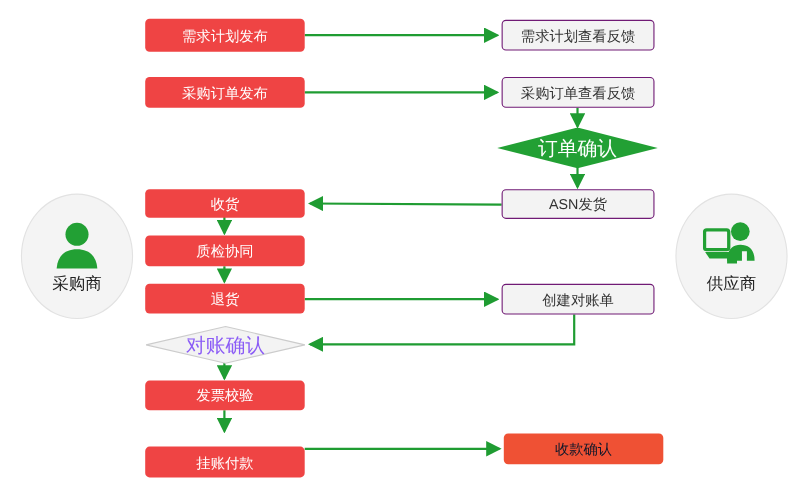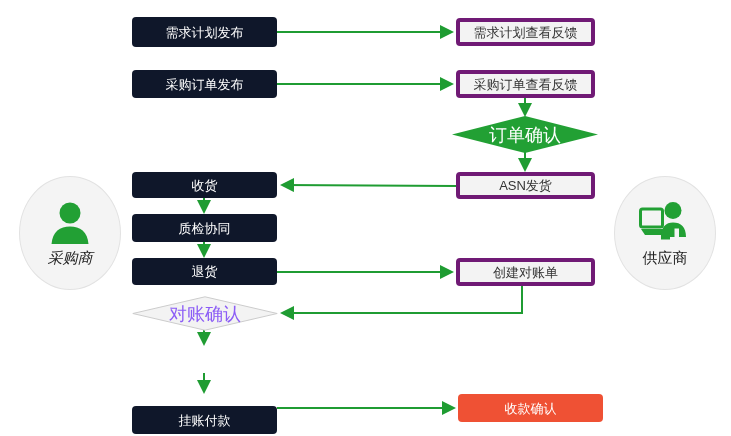--- a/index.html
+++ b/index.html
@@ -27,33 +27,33 @@
     box-sizing: border-box;
     display: flex;
     align-items: center;
     justify-content: center;
     font-size: 13px;
     line-height: 1;
     white-space: nowrap;
     z-index: 3;
   }
   .node-green {
-    background: #0f172a;
+    background: #ef4444;
     color: #ffffff;
     border-radius: 4px;
   }
   .node-gray {
     background: #f3f3f3;
     color: #333333;
-    border: 4px solid #701a75;
+    border: 1px solid #701a75;
     border-radius: 4px;
   }
   .node-red {
     background: #ef5134;
-    color: #ffffff;
+    color: #0f172a;
     border-radius: 4px;
   }
   .diamond-wrap {
     position: absolute;
     z-index: 3;
   }
   .diamond-wrap svg {
     position: absolute;
     left: 0;
     top: 0;
@@ -131,21 +131,21 @@
 
     <polyline points="522,286 522,313 282,313" fill="none" stroke="#1f9c32" stroke-width="2" marker-end="url(#ah)"></polyline>
 
     <line x1="204" y1="330" x2="204" y2="344" stroke="#1f9c32" stroke-width="2" marker-end="url(#ah)"></line>
 
     <line x1="204" y1="373" x2="204" y2="392" stroke="#1f9c32" stroke-width="2" marker-end="url(#ah)"></line>
 
     <line x1="277" y1="408" x2="454" y2="408" stroke="#1f9c32" stroke-width="2" marker-end="url(#ah)"></line>
   </svg>
 
-  <div class="actor" style="left:19px; top:176px;font-style:italic;">
+  <div class="actor" style="left:19px; top:176px;">
     <div class="actor-icon">
       <svg width="46" height="44" viewBox="0 0 46 44" aria-hidden="true">
         <circle cx="23" cy="12" r="10.5" fill="#22a034"></circle>
         <path d="M4.5,43 C5.5,30.5 13,25.5 23,25.5 C33,25.5 40.5,30.5 41.5,43 Z" fill="#22a034"></path>
       </svg>
     </div>
     <div class="actor-label">采购商</div>
   </div>
 
   <div class="actor" style="left:614px; top:176px;">
@@ -190,18 +190,19 @@
 
   <div class="node node-gray" style="left:456px; top:258px; width:139px; height:28px;">创建对账单</div>
 
   <div class="diamond-wrap" style="left:132px; top:296px; width:146px; height:35px;">
     <svg width="146" height="35" viewBox="0 0 146 35" aria-hidden="true">
       <polygon points="73,0.8 145.2,17.5 73,34.2 0.8,17.5" fill="#f3f3f3" stroke="#cccccc" stroke-width="1"></polygon>
     </svg>
     <div class="diamond-label on-gray">对账确认</div>
   </div>
 
+  <div class="node node-green" style="left:132px; top:346px; width:145px; height:27px;">发票校验</div>
 
   <div class="node node-green" style="left:132px; top:394px; width:145px; height:28px;margin-top:12px;">挂账付款</div>
 
   <div class="node node-red" style="left:458px; top:394px; width:145px; height:28px;">收款确认</div>
 
 </div>
 
 </body></html>

